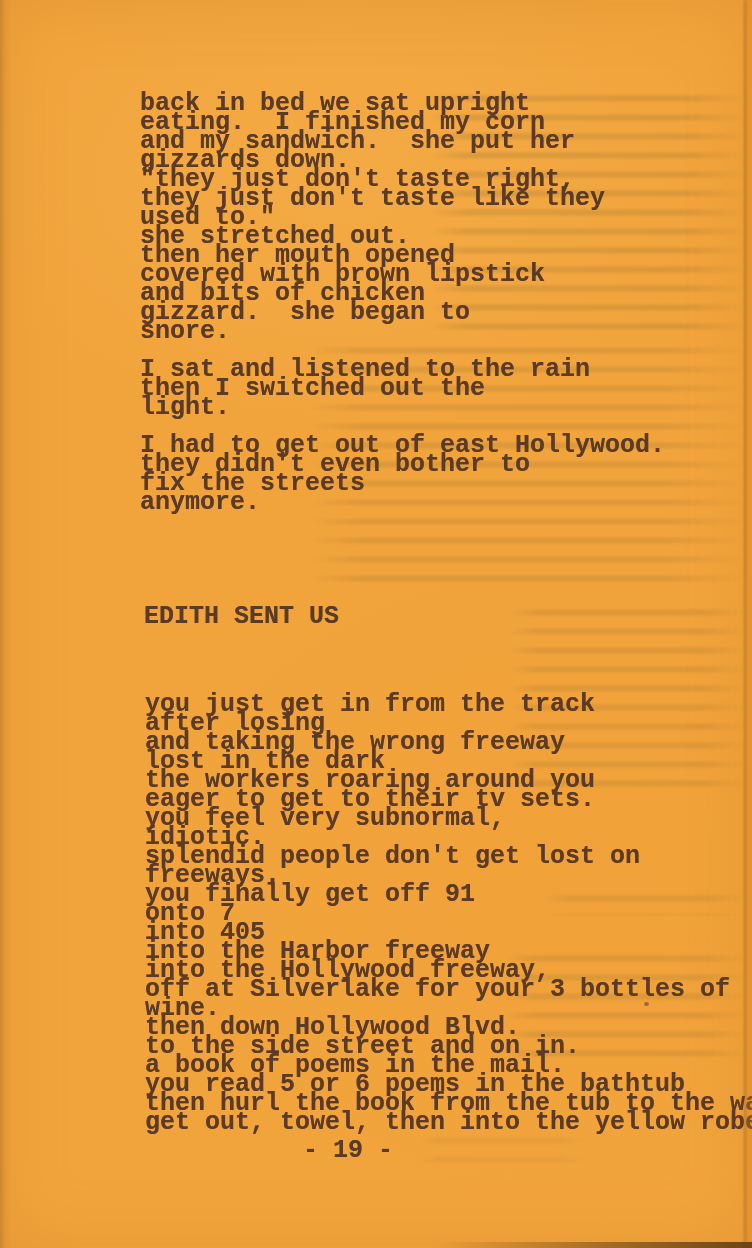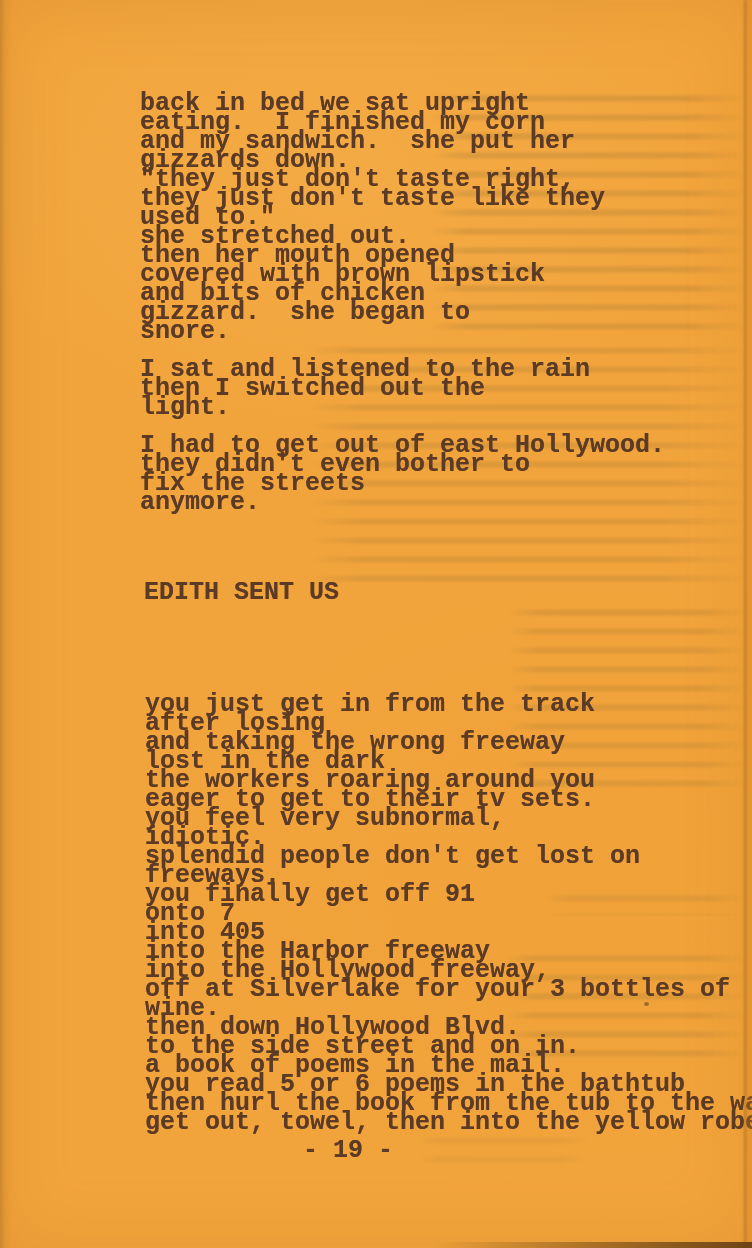--- a/index.html
+++ b/index.html
@@ -35,21 +35,21 @@
     font-family: inherit;
     font-size: 25px;
     line-height: 19px;
     font-weight: 700;
     color: #5b3a26;
     text-shadow: 0 0 0.6px rgba(91,58,38,0.65);
     white-space: pre;
     letter-spacing: 0;
   }
   .poem-1 { left: 140px; top: 94px; }
-  .poem-title { left: 144px; top: 583px; }
+  .poem-title { left: 144px; top: 607px; }
   .poem-2 { left: 145px; top: 664px; margin-top: 31px; }
   .page-number {
     left: 0;
     top: 1141px;
     width: 696px;
     text-align: center;
     white-space: pre;
   }
   
   .ghost {

